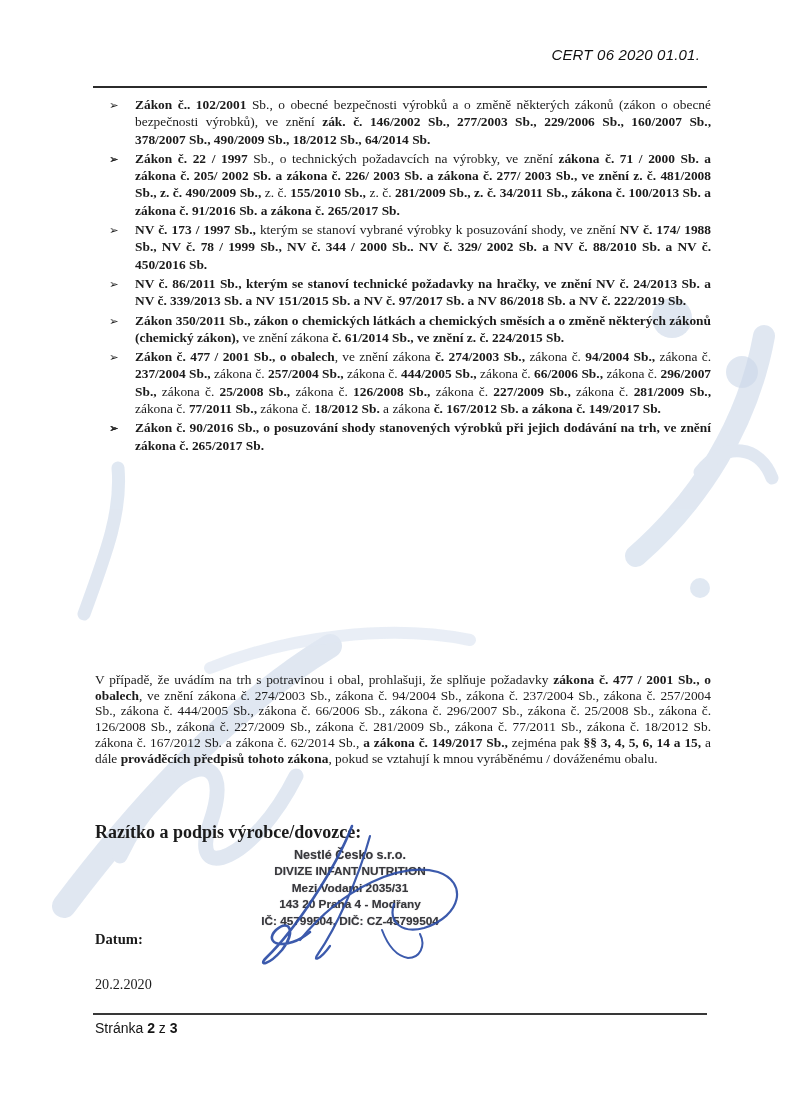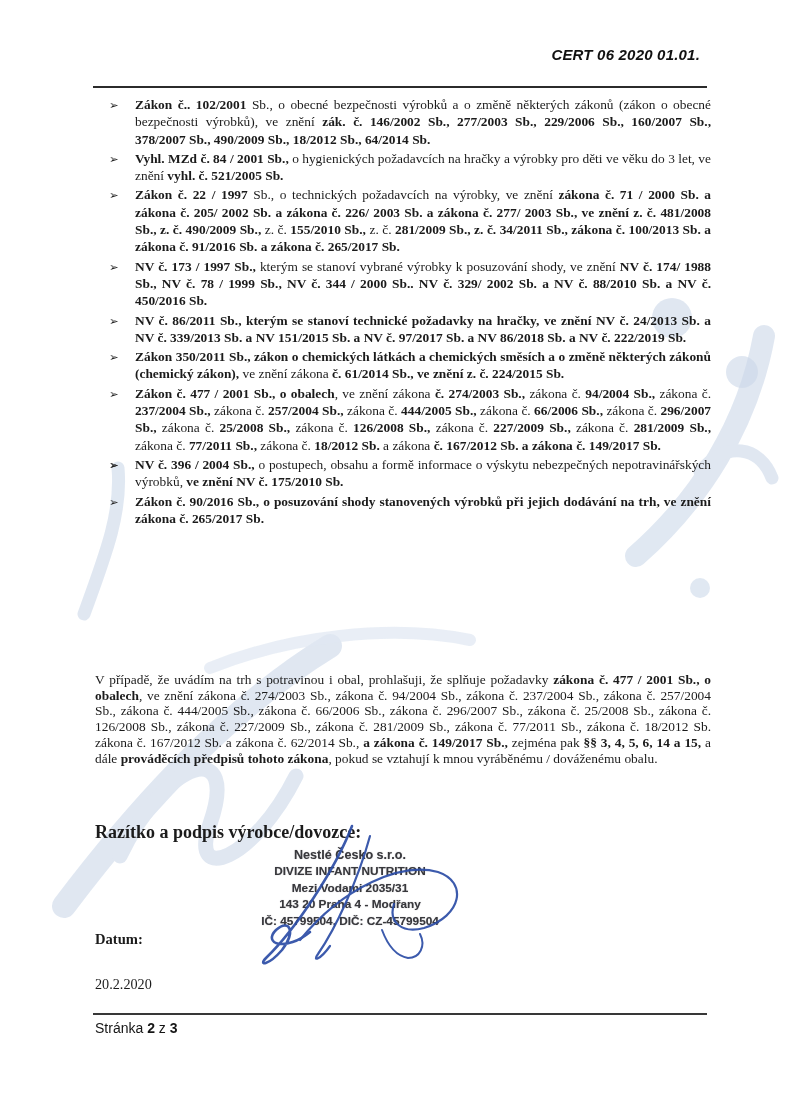--- a/index.html
+++ b/index.html
@@ -12,21 +12,21 @@
   .page{
     position:relative;width:800px;height:1100px;background:#ffffff;
     font-family:"Liberation Serif",serif;color:var(--ink);overflow:hidden;
   }
   .wm-svg,.sig-svg{position:absolute;left:0;top:0;width:800px;height:1100px;pointer-events:none;}
   .wm-svg{z-index:0;}
   .sig-svg{z-index:3;}
   .layer{position:relative;z-index:1;}
   .doc-code{
     position:absolute;top:46px;right:100px;
-    font-family:"Liberation Sans",sans-serif;font-style:italic;font-weight:700;
+    font-family:"Liberation Sans",sans-serif;font-style:italic;font-weight:400;
     font-size:15px;letter-spacing:.2px;color:#111;
   }
   .rule{position:absolute;left:93px;width:614px;height:2px;background:#2b2b2b;}
   .rule-top{top:86px;}
   .rule-bottom{top:1013px;height:1.6px;background:#383838;}
   .law-list{
     position:absolute;top:96px;left:95px;width:616px;
     margin:0;padding:0;list-style:none;
     font-size:13.4px;line-height:17.3px;
   }
@@ -76,28 +76,28 @@
       <circle cx="700" cy="588" r="10"></circle>
     </g>
   </svg>
 
   <div class="layer">
     <div class="doc-code">CERT 06 2020 01.01.</div>
     <div class="rule rule-top"></div>
 
     <ul class="law-list">
         <li class="law-item"><span class="arrow">➢</span><span><span class="b">Zákon č.. 102/2001 </span><span class="r">Sb., o obecné bezpečnosti výrobků a o změně některých zákonů (zákon o obecné bezpečnosti výrobků), ve znění </span><span class="b">zák. č. 146/2002 Sb., 277/2003 Sb., 229/2006 Sb., 160/2007 Sb., 378/2007 Sb., 490/2009 Sb., 18/2012 Sb., 64/2014 Sb.</span></span></li>
-        <li class="law-item"><span class="arrow">➢</span><span><span class="b">Vyhl. MZd č. 84 / 2001 Sb., </span><span class="r">o hygienických požadavcích na hračky a výrobky pro děti ve věku do 3 let, ve znění </span><span class="b">vyhl. č. 521/2005 Sb.</span></span></li>
+        <li class="law-item"><span class="arrow">➢</span></li>
         <li class="law-item"><span class="arrow">➢</span><span><span class="b">Zákon č. 22 / 1997 </span><span class="r">Sb., o technických požadavcích na výrobky, ve znění </span><span class="b">zákona č. 71 / 2000 Sb. a zákona č. 205/ 2002 Sb. a zákona č. 226/ 2003 Sb. a zákona č. 277/ 2003 Sb., ve znění z. č. 481/2008 Sb., z. č. 490/2009 Sb., </span><span class="r">z. č. </span><span class="b">155/2010 Sb., </span><span class="r">z. č. </span><span class="b">281/2009 Sb., z. č. 34/2011 Sb., zákona č. 100/2013 Sb. a zákona č. 91/2016 Sb. a zákona č. 265/2017 Sb.</span></span></li>
         <li class="law-item"><span class="arrow">➢</span><span><span class="b">NV č. 173 / 1997 Sb., </span><span class="r">kterým se stanoví vybrané výrobky k posuzování shody, ve znění </span><span class="b">NV č. 174/ 1988 Sb., NV č. 78 / 1999 Sb., NV č. 344 / 2000 Sb.. NV č. 329/ 2002 Sb. a NV č. 88/2010 Sb. a NV č. 450/2016 Sb.</span></span></li>
         <li class="law-item"><span class="arrow">➢</span><span><span class="b">NV č. 86/2011 Sb., kterým se stanoví technické požadavky na hračky, ve znění NV č. 24/2013 Sb. a NV č. 339/2013 Sb. a NV 151/2015 Sb. a NV č. 97/2017 Sb. a NV 86/2018 Sb. a NV č. 222/2019 Sb.</span></span></li>
         <li class="law-item"><span class="arrow">➢</span><span><span class="b">Zákon 350/2011 Sb., zákon o chemických látkách a chemických směsích a o změně některých zákonů (chemický zákon), </span><span class="r">ve znění zákona </span><span class="b">č. 61/2014 Sb., ve znění z. č. 224/2015 Sb.</span></span></li>
         <li class="law-item"><span class="arrow">➢</span><span><span class="b">Zákon č. 477 / 2001 Sb., o obalech</span><span class="r">, ve znění zákona </span><span class="b">č. 274/2003 Sb., </span><span class="r">zákona č. </span><span class="b">94/2004 Sb., </span><span class="r">zákona č. </span><span class="b">237/2004 Sb., </span><span class="r">zákona č. </span><span class="b">257/2004 Sb., </span><span class="r">zákona č. </span><span class="b">444/2005 Sb., </span><span class="r">zákona č. </span><span class="b">66/2006 Sb., </span><span class="r">zákona č. </span><span class="b">296/2007 Sb., </span><span class="r">zákona č. </span><span class="b">25/2008 Sb., </span><span class="r">zákona č. </span><span class="b">126/2008 Sb., </span><span class="r">zákona č. </span><span class="b">227/2009 Sb., </span><span class="r">zákona č. </span><span class="b">281/2009 Sb., </span><span class="r">zákona č. </span><span class="b">77/2011 Sb., </span><span class="r">zákona č. </span><span class="b">18/2012 Sb. </span><span class="r">a zákona </span><span class="b">č. 167/2012 Sb. a zákona č. 149/2017 Sb.</span></span></li>
         <li class="law-item"><span class="arrow">➢</span></li>
-        <li class="law-item"><span class="arrow">➢</span><span><span class="b">NV č. 396 / 2004 Sb., </span><span class="r">o postupech, obsahu a formě informace o výskytu nebezpečných nepotravinářských výrobků, </span><span class="b">ve znění NV č. 175/2010 Sb.</span></span></li>
+        <li class="law-item"><span class="arrow">➢</span></li>
         <li class="law-item"><span class="arrow">➢</span><span><span class="b">Zákon č. 90/2016 Sb., o posuzování shody stanovených výrobků při jejich dodávání na trh, ve znění zákona č. 265/2017 Sb.</span></span></li>
       </ul>
 
     <p class="declaration"><span class="r">V případě, že uvádím na trh s potravinou i obal, prohlašuji, že splňuje požadavky </span><span class="b">zákona č. 477 / 2001 Sb., o obalech</span><span class="r">, ve znění zákona č. 274/2003 Sb., zákona č. 94/2004 Sb., zákona č. 237/2004 Sb., zákona č. 257/2004 Sb., zákona č. 444/2005 Sb., zákona č. 66/2006 Sb., zákona č. 296/2007 Sb., zákona č. 25/2008 Sb., zákona č. 126/2008 Sb., zákona č. 227/2009 Sb., zákona č. 281/2009 Sb., zákona č. 77/2011 Sb., zákona č. 18/2012 Sb. zákona č. 167/2012 Sb. a zákona č. 62/2014 Sb., </span><span class="b">a zákona č. 149/2017 Sb., </span><span class="r">zejména pak </span><span class="b">§§ 3, 4, 5, 6, 14 a 15, </span><span class="r">a dále </span><span class="b">prováděcích předpisů tohoto zákona</span><span class="r">, pokud se vztahují k mnou vyráběnému / dováženému obalu.</span></p>
 
     <div class="sig-label">Razítko a podpis výrobce/dovozce:</div>
 
     <div class="stamp">
         <div class="stamp-line">Nestlé Česko s.r.o.</div>
         <div class="stamp-line">DIVIZE INFANT NUTRITION</div>

